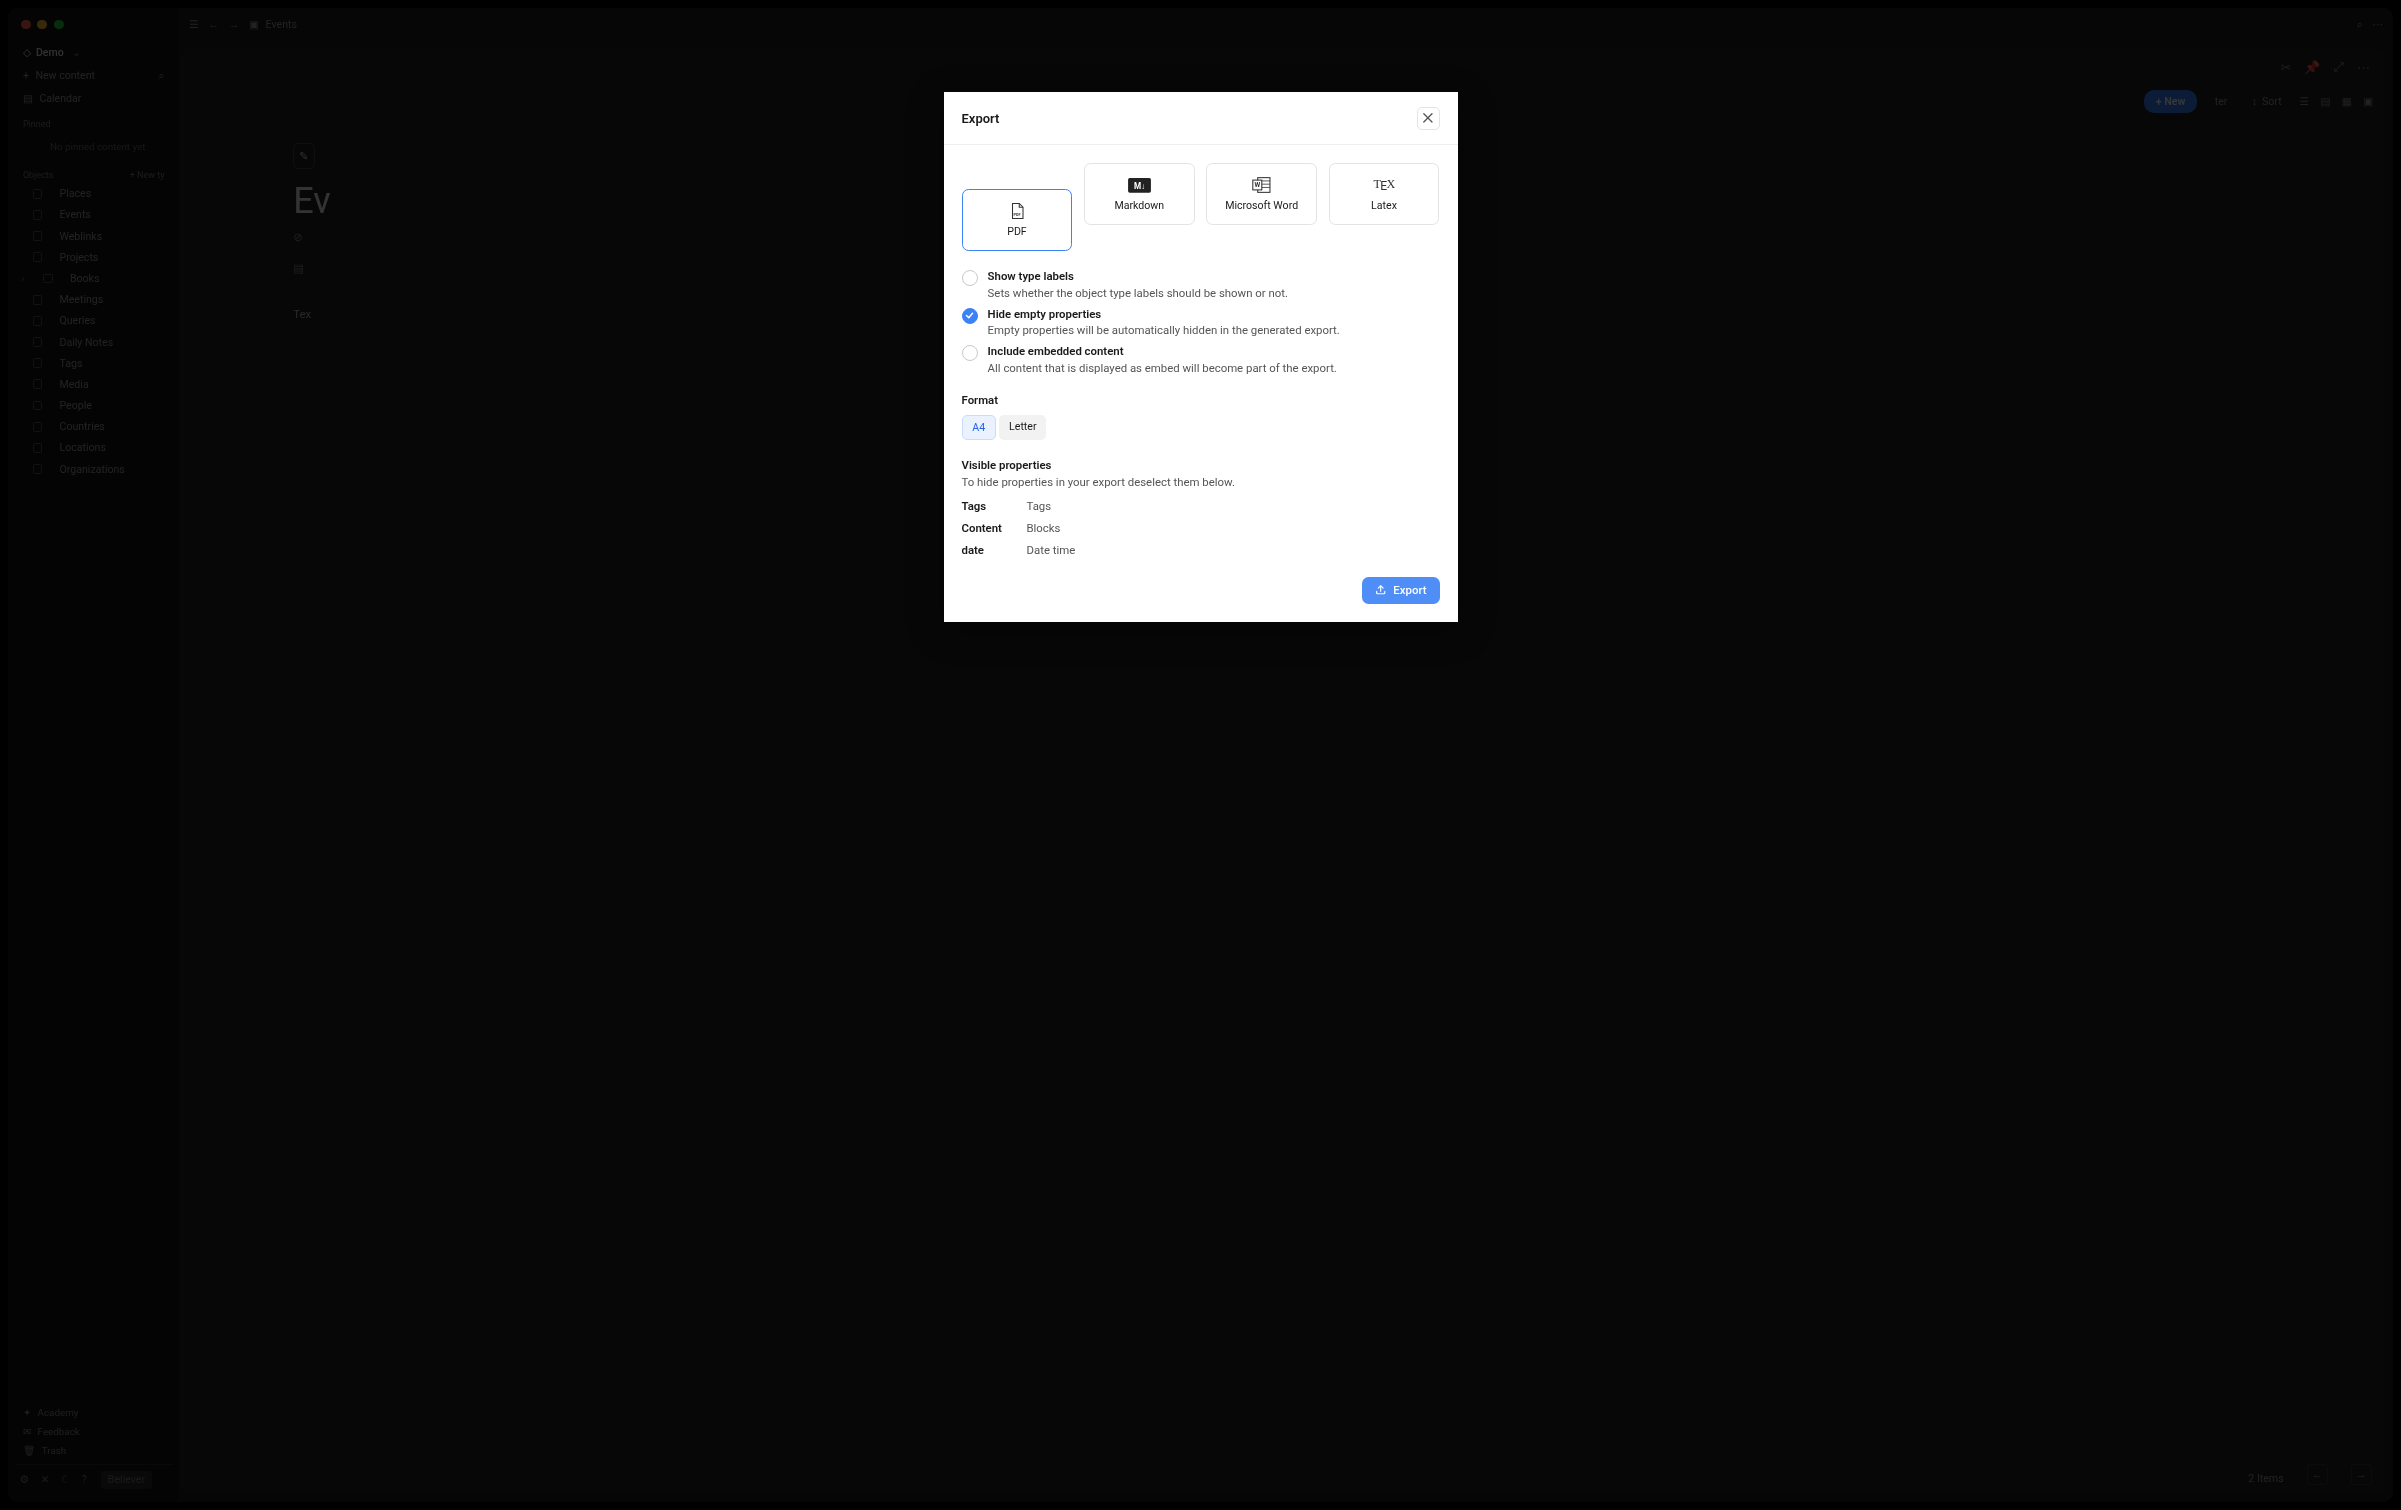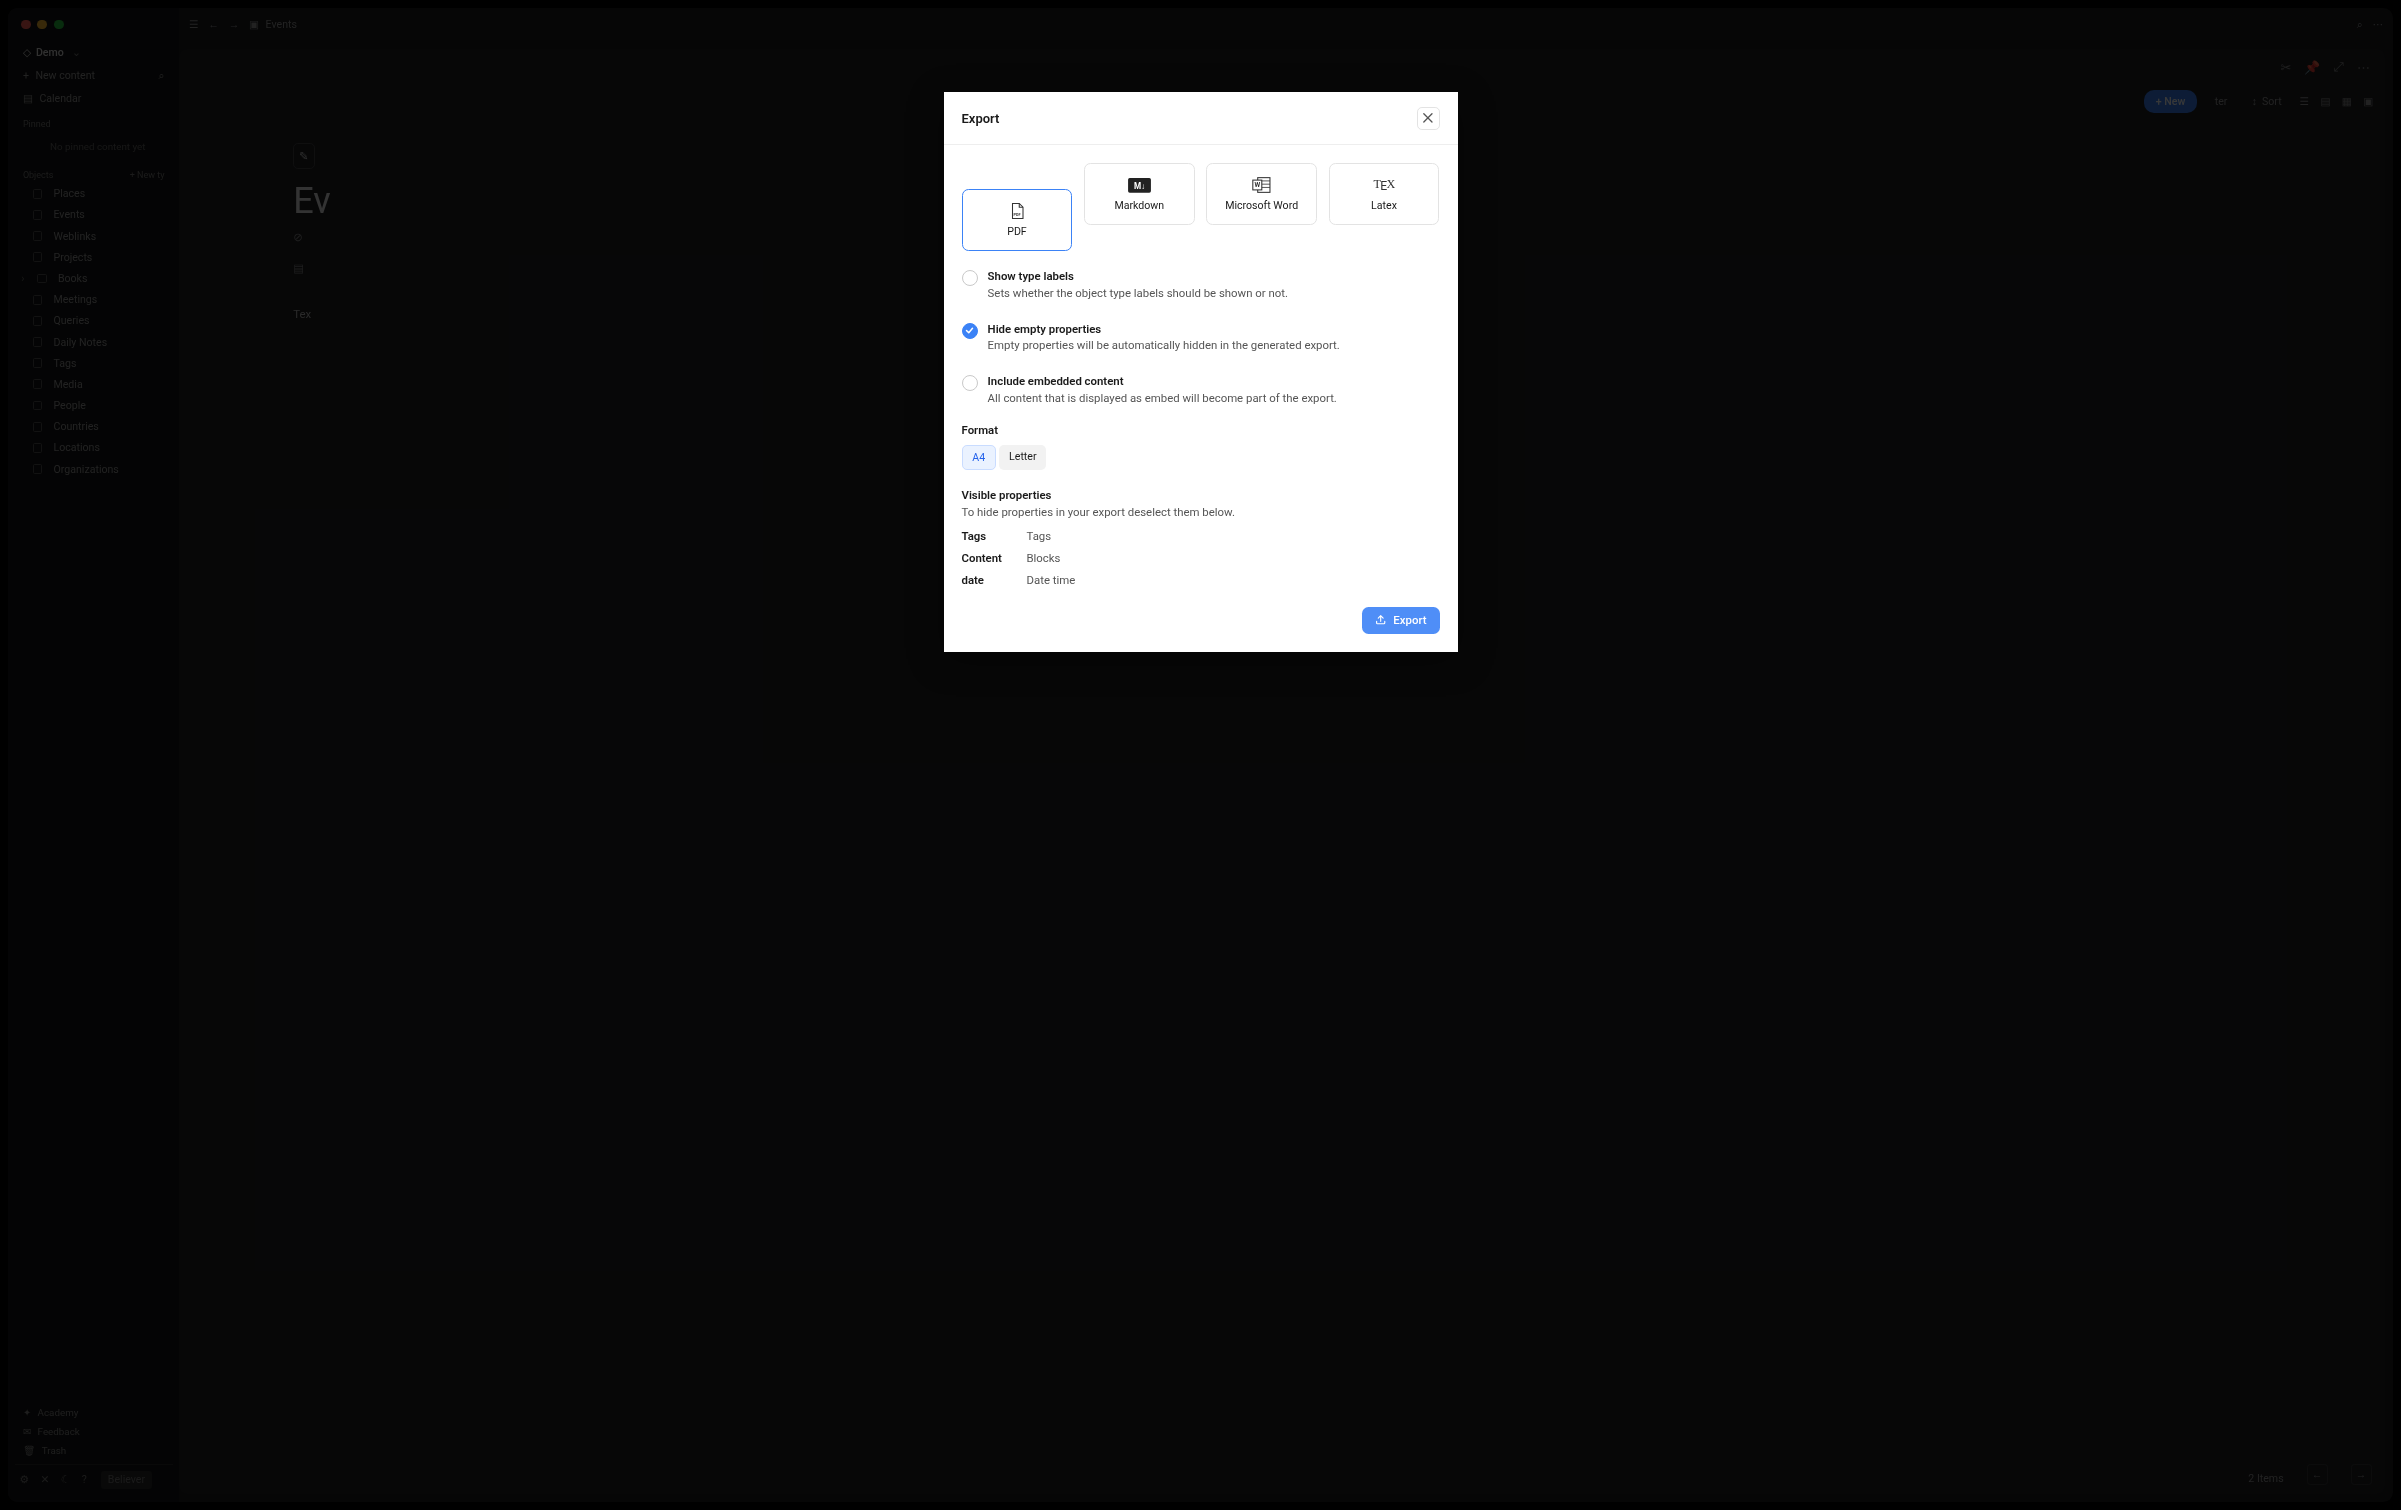--- a/index.html
+++ b/index.html
@@ -30,21 +30,21 @@
     display: flex;
     flex-direction: column;
     font-size: 10.6px;
     color: #9a9a9a;
     flex-shrink: 0;
   }
   .sidebar .ws-name { padding: 4.9px 8.2px; display: flex; align-items: center; gap: 4.9px; color: #ddd; font-weight: 500; }
   .sidebar .row { padding: 4.9px 8.2px; display: flex; align-items: center; gap: 6.5px; border-radius: 3.3px; }
   .sidebar .sec-label { padding: 9.8px 8.2px 3.3px 8.2px; font-size: 9px; text-transform: none; color: #7a7a7a; display:flex; justify-content:space-between; align-items:center;}
   .sidebar .sec-label .new-type { font-size:9px; color:#7a7a7a; }
-  .sidebar .obj-item { padding: 4.1px 8.2px 4.1px 18px; display:flex; align-items:center; gap:11px; font-size:10.6px; }
+  .sidebar .obj-item { padding: 4.1px 8.2px 4.1px 18px; display:flex; align-items:center; gap:17px; font-size:10.6px; }
   .sidebar .obj-item .dot-ico { width:9.8px;height:9.8px;border:0.8px solid #555;border-radius:1.6px;display:inline-block;}
   .sidebar .pinned-empty { padding: 8.2px 0 8.2px 8.2px; display:flex; justify-content:center; font-size:9.8px; color:#666; }
   .sidebar-footer { margin-top:auto; padding: 3.3px 8.2px; font-size:9.8px; color:#888;}
   .sidebar-footer .row { padding:4.1px 0; gap:6.5px;}
   .sidebar-bottom-icons { border-top:0.8px solid #2a2a2a; padding:6.5px 4.9px; display:flex; align-items:center; gap:11.4px; color:#777; font-size:10.6px;}
 
   .main-area { flex:1; display:flex; flex-direction:column; position:relative; }
   .topbar { height:33px; display:flex; align-items:center; padding:0 9.8px; gap:9.8px; color:#9a9a9a; font-size:10.6px;}
   .topbar .spacer { flex:1; }
   .topbar .breadcrumb { display:flex; align-items:center; gap:6.5px; }
@@ -106,21 +106,21 @@
     border:0.8px solid #e3e3e3;
     border-radius:6.5px;
     height:62px;
     display:flex; flex-direction:column; align-items:center; justify-content:center;
     gap:4.9px;
     cursor:pointer;
     font-size:10.6px;
   }
   .format-card.selected { border:1.6px solid #3b82f6;margin-top:26px; }
   .format-card .fc-icon { height:18px; display:flex; align-items:center; justify-content:center; color:#333; }
-  .options-list { display:flex; flex-direction:column; gap:22px;justify-content:flex-end; }
+  .options-list { display:flex; flex-direction:column; gap:7px;justify-content:flex-end; }
   .opt-row { display:flex; gap:9.8px; align-items:flex-start; }
   .opt-row .chk {
     width:16.3px;height:16.3px;border-radius:50%;border:1.2px solid #c9c9c9;background:#fff;flex-shrink:0;
     display:flex;align-items:center;justify-content:center;font-size:9.8px;color:#fff;margin-top:0.8px;cursor:pointer;
   }
   .opt-row .chk.checked { background:#3b82f6;border-color:#3b82f6; }
   .opt-row .optlabels .ot { font-size:11.4px; font-weight:600; color:#1a1a1a;}
   .opt-row .optlabels .od { font-size:11.4px; color:#555; margin-top:2.4px;}
   .subsection-title { font-size:11.4px; font-weight:600; }
   .pageformat-pills { display:flex; gap:3.3px; margin-top:8.2px;}

